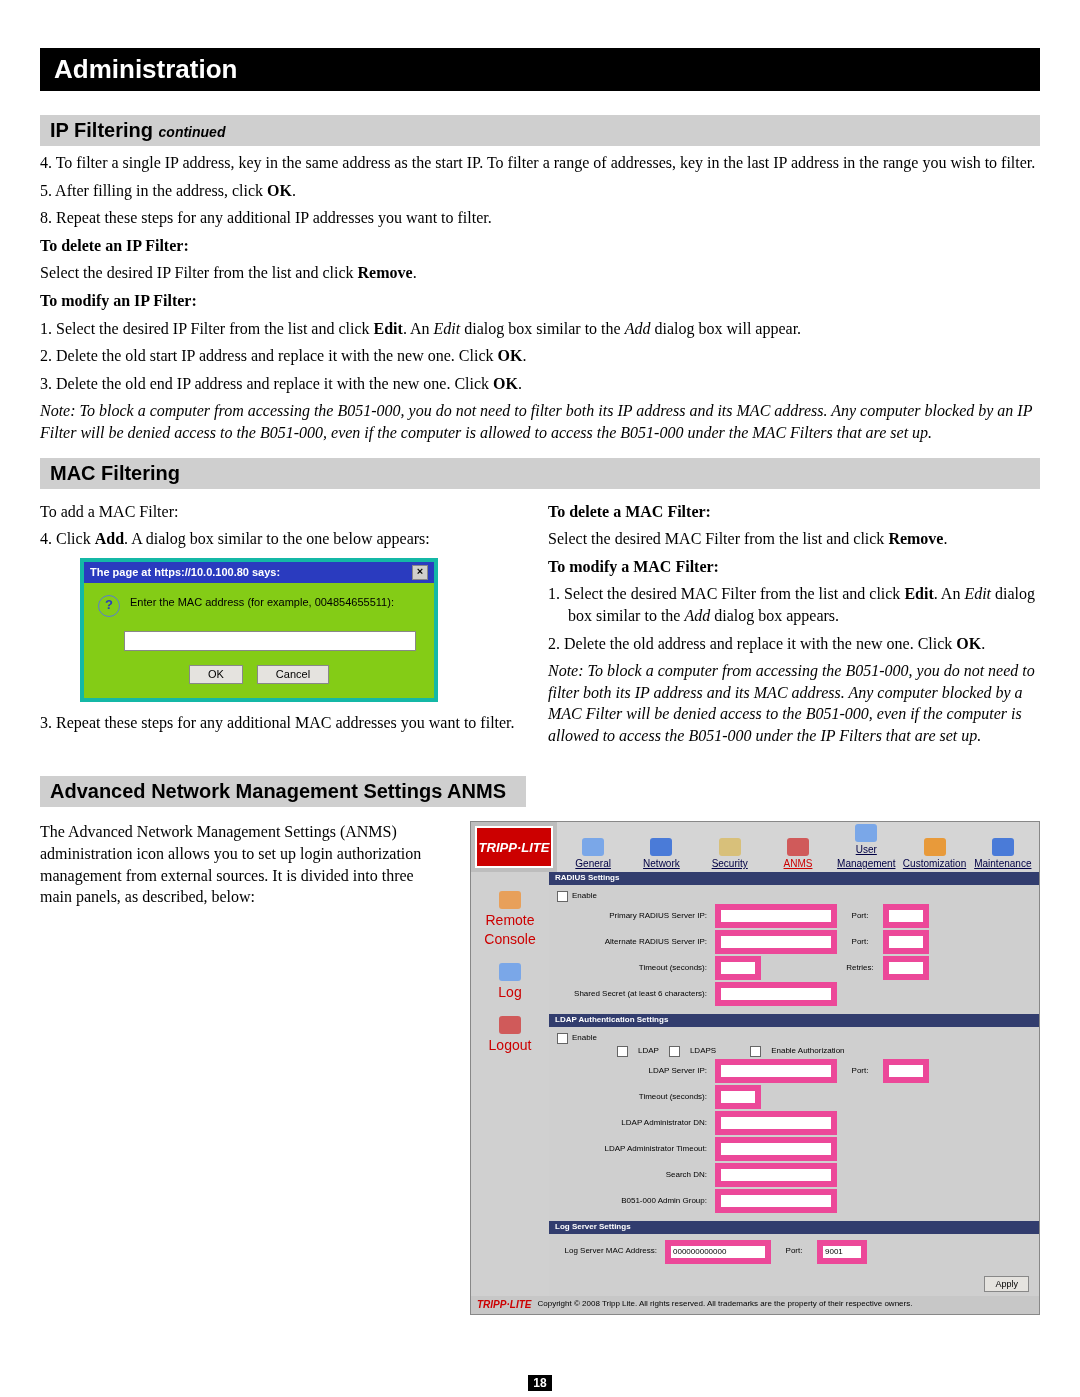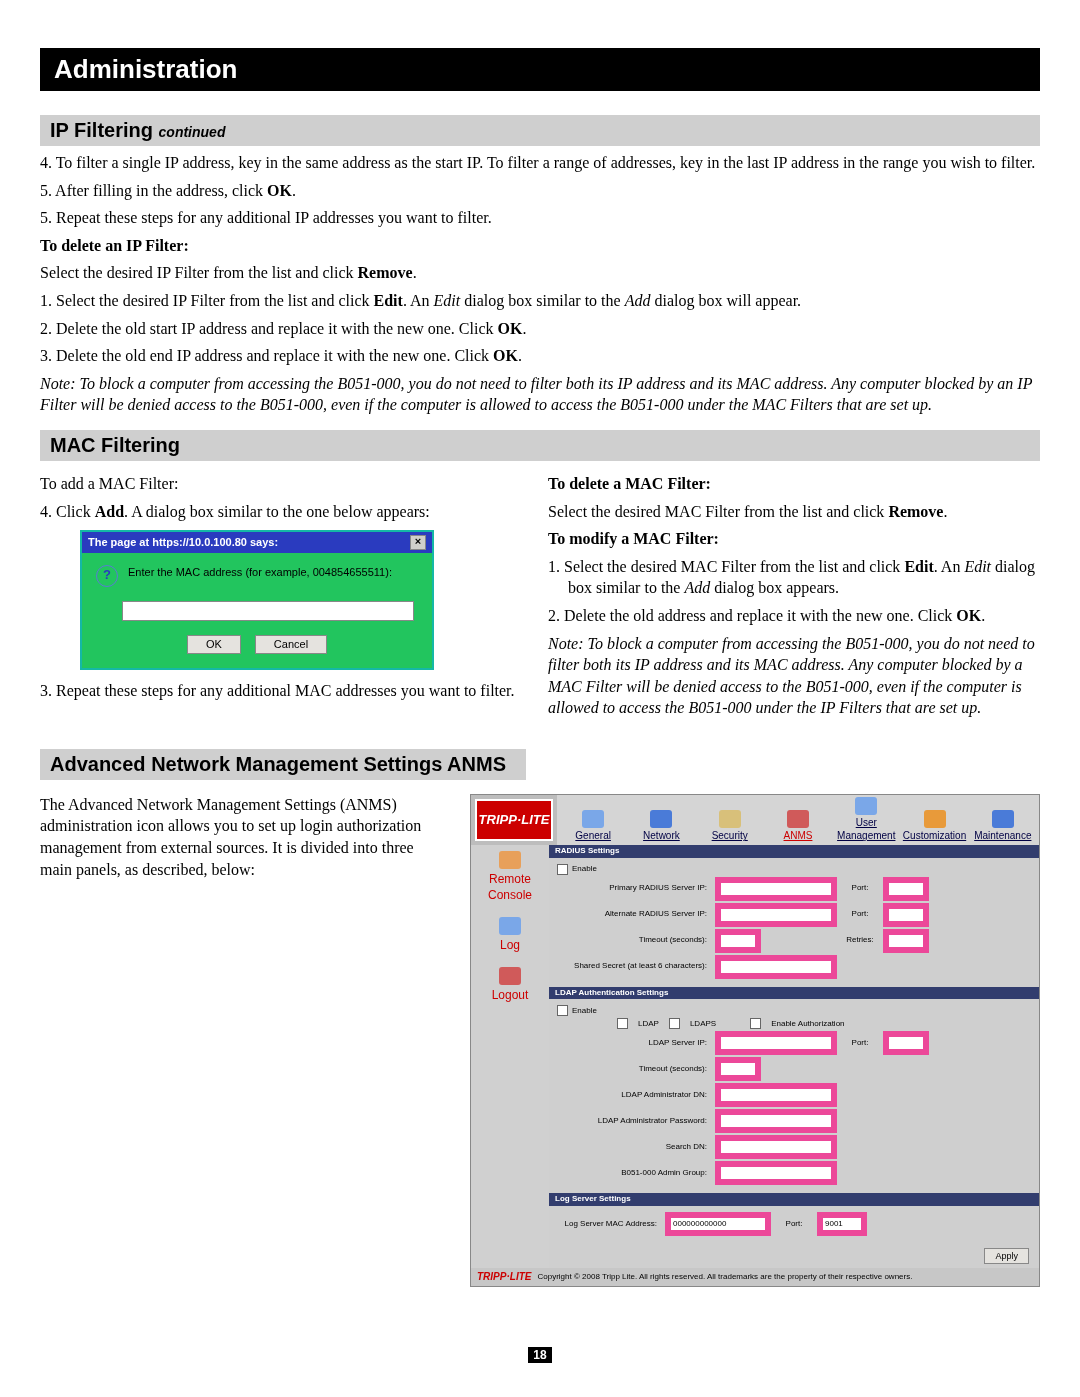--- a/index.html
+++ b/index.html
@@ -64,22 +64,22 @@
     display: flex;
     gap: 16px;
   }
   .col {
     flex: 1;
     min-width: 0;
   }
   
   .dialog {
     width: 350px;
-    border: 2px solid #14b8a6;
-    background: #22c55e;
+    border: 4px solid #14b8a6;
+    background: #84cc16;
     font-family: Tahoma, Arial, sans-serif;
     font-size: 11px;
     color: #000;
     margin: 8px 0 10px 40px;
   }
   .dialog-title {
     background: #2a3bbf;
     color: #fff;
     font-weight: bold;
     padding: 3px 6px;
@@ -204,23 +204,23 @@
   .tb-ico.blue2 { background: #4a7bd8; }
   .tb-ico.red { background: #d05a5a; }
   .tb-ico.tan { background: #d8c07a; }
   .anms-body {
     display: flex;
     background: #c7c7c7;
   }
   .anms-side {
     width: 78px;
     background: #d0d0d0;
-    padding: 6px 0;
+    padding: 19px 0;
     text-align: center;
-    font-size: 12px;
+    font-size: 14px;
     color: #c00;
   }
   .side-item {
     margin-bottom: 14px;
   }
   .side-ico {
     width: 22px;
     height: 18px;
     background: #e8a05a;
     margin: 0 auto 2px auto;
@@ -322,27 +322,28 @@
   <div class="section-bar">
     <span>IP Filtering</span>
     <span class="sub">continued</span>
   </div>
 
   <div class="body-text">
     <div class="hanging">4. To filter a single IP address, key in the same address as the start IP. To filter a range of addresses, key in the last IP address in the range you wish to filter.</div>
     <div class="hanging">
       <span>5. After filling in the address, click </span><strong>OK</strong><span>.</span>
     </div>
-    <div class="hanging">5. Repeat these steps for any additional IP addresses you want to filter.</div>
+    <div class="hanging">8. Repeat these steps for any additional IP addresses you want to filter.</div>
 
     <p><strong>To delete an IP Filter:</strong></p>
     <p>
       <span>Select the desired IP Filter from the list and click </span><strong>Remove</strong><span>.</span>
     </p>
 
+    <p><strong>To modify an IP Filter:</strong></p>
     <div class="hanging">
       <span>1. Select the desired IP Filter from the list and click </span><strong>Edit</strong><span>. An </span><em>Edit</em><span> dialog box similar to the </span><em>Add</em><span> dialog box will appear.</span>
     </div>
     <div class="hanging">
       <span>2. Delete the old start IP address and replace it with the new one. Click </span><strong>OK</strong><span>.</span>
     </div>
     <div class="hanging">
       <span>3. Delete the old end IP address and replace it with the new one. Click </span><strong>OK</strong><span>.</span>
     </div>
 
@@ -479,21 +480,21 @@
               </div>
             <div class="frow">
                 <span class="lbl">Timeout (seconds):</span>
                 <span class="fin s"></span>
               </div>
             <div class="frow">
                 <span class="lbl">LDAP Administrator DN:</span>
                 <span class="fin"></span>
               </div>
             <div class="frow">
-                <span class="lbl">LDAP Administrator Password:</span>
+                <span class="lbl">LDAP Administrator Timeout:</span>
                 <span class="fin"></span>
               </div>
             <div class="frow">
                 <span class="lbl">Search DN:</span>
                 <span class="fin"></span>
               </div>
             <div class="frow">
                 <span class="lbl">B051-000 Admin Group:</span>
                 <span class="fin"></span>
               </div>

